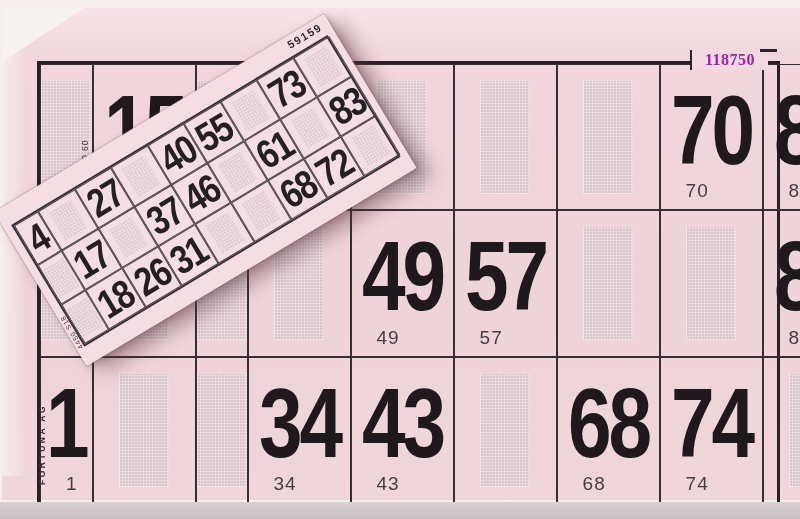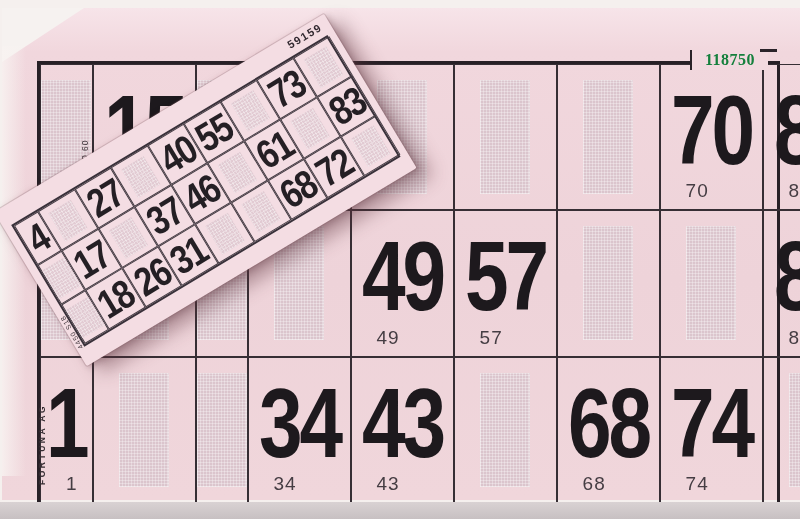--- a/index.html
+++ b/index.html
@@ -50,21 +50,21 @@
     box-shadow:inset 0 0 0 1px rgba(255,255,255,.35);
   }
   #card-bottom-line{
     position:absolute; left:35px; top:496px; width:737px; height:2px; background:#2a2329;
   }
   #serial-notch{
     position:absolute; left:688px; top:42px; width:76px; height:20px;
     background:#f2d9df; border-left:2px solid #2a2329;
     display:flex; align-items:center; justify-content:center; z-index:4;
     font-family:"Liberation Serif", serif; font-weight:bold; font-size:16px;
-    letter-spacing:.5px; color:#15803d;
+    letter-spacing:.5px; color:#a21caf;
   }
   #serial-bracket{
     position:absolute; left:758px; top:41px; width:17px; height:3px; background:#2a2329; z-index:4;
   }
   .vtext{
     position:absolute; transform:rotate(-90deg); transform-origin:left top;
     white-space:nowrap; z-index:3;
   }
   #phone-text{ left:78px; top:208px; font-size:8.5px; letter-spacing:1px; color:#3f363c; }
   #brand-text{ left:35px; top:477px; font-size:8.5px; font-weight:bold; letter-spacing:2.5px; color:#362e33; }

